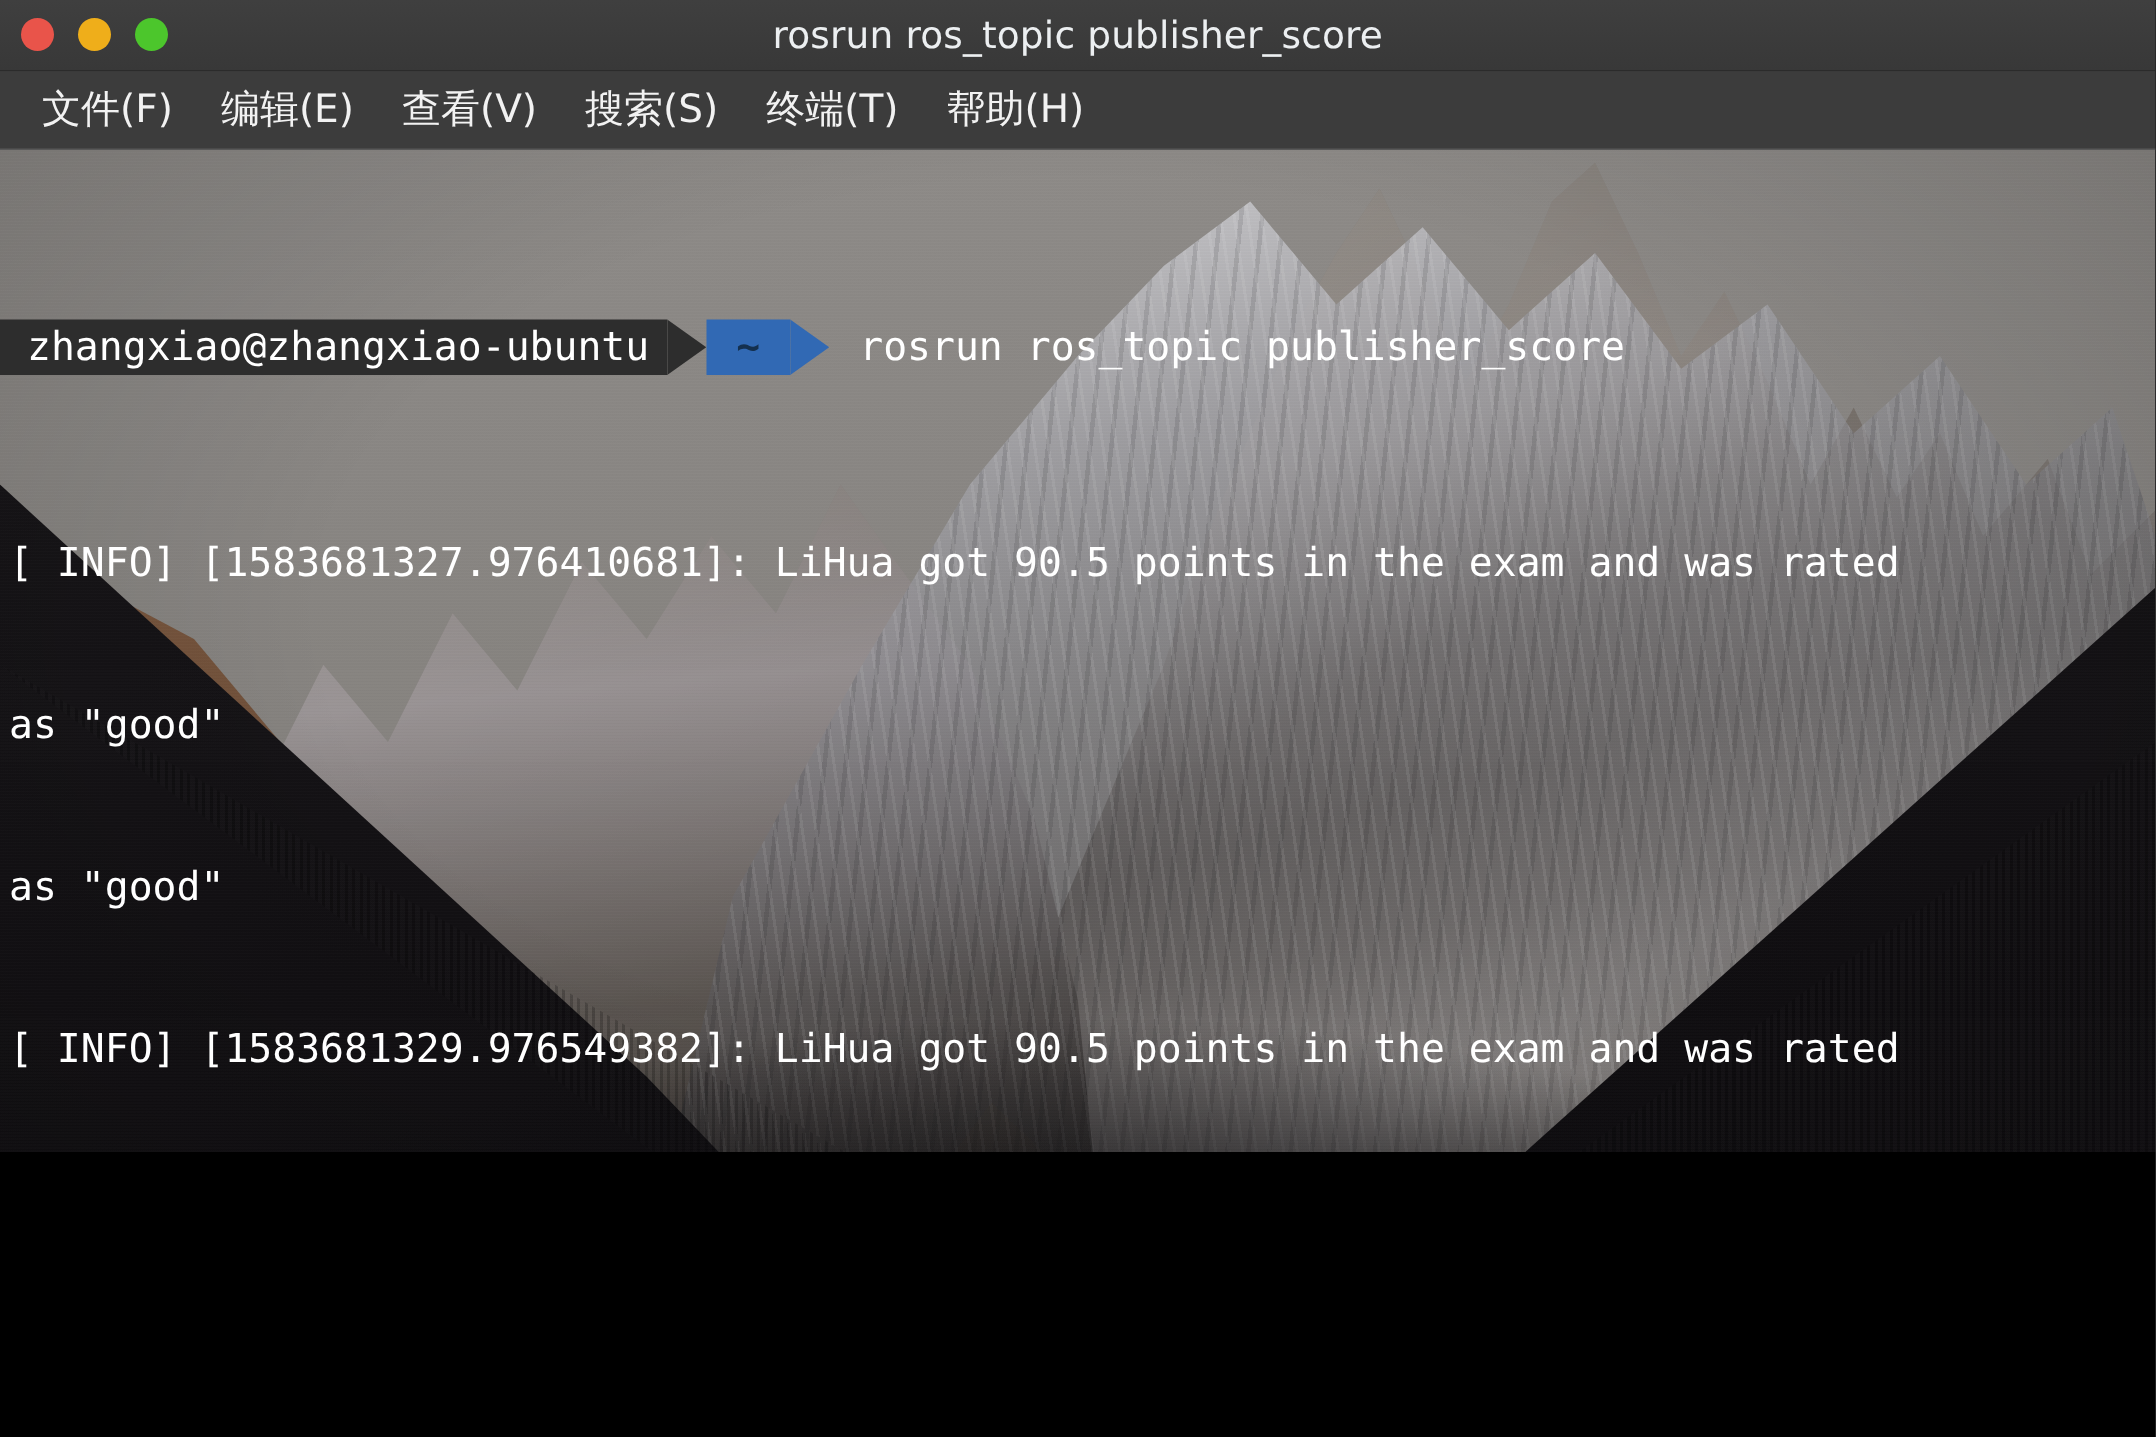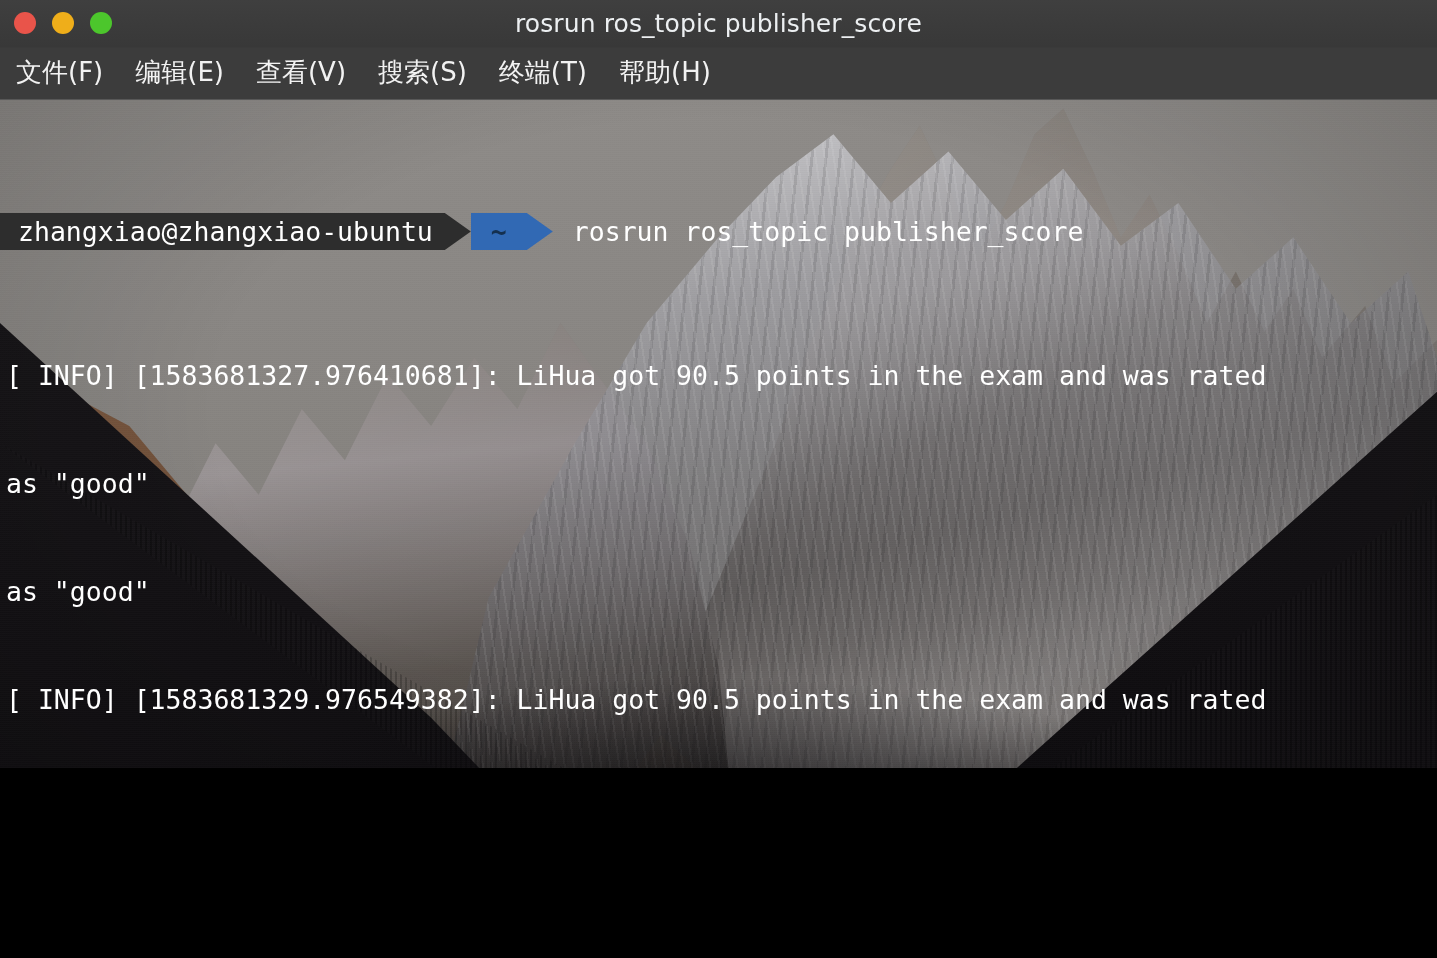--- a/index.html
+++ b/index.html
@@ -31,20 +31,21 @@
     color:#eceff1; font-size:25px; letter-spacing:.1px;
     font-family:"DejaVu Sans","Liberation Sans",sans-serif;
     white-space:nowrap;
   }
 
   
   #menubar{
     position:absolute; left:0; top:48px; width:1437px; height:52px;
     background:#3c3c3c;
     display:flex; align-items:center;
+    padding-left:12px;
     border-bottom:1px solid #585858;
   }
   .menuitem{
     color:#f2f2f2;
     font-size:26px;
     font-family:"DejaVu Sans","Liberation Sans",sans-serif;
     padding:2px 16px 4px 16px;
     white-space:nowrap;
     cursor:default;
   }

